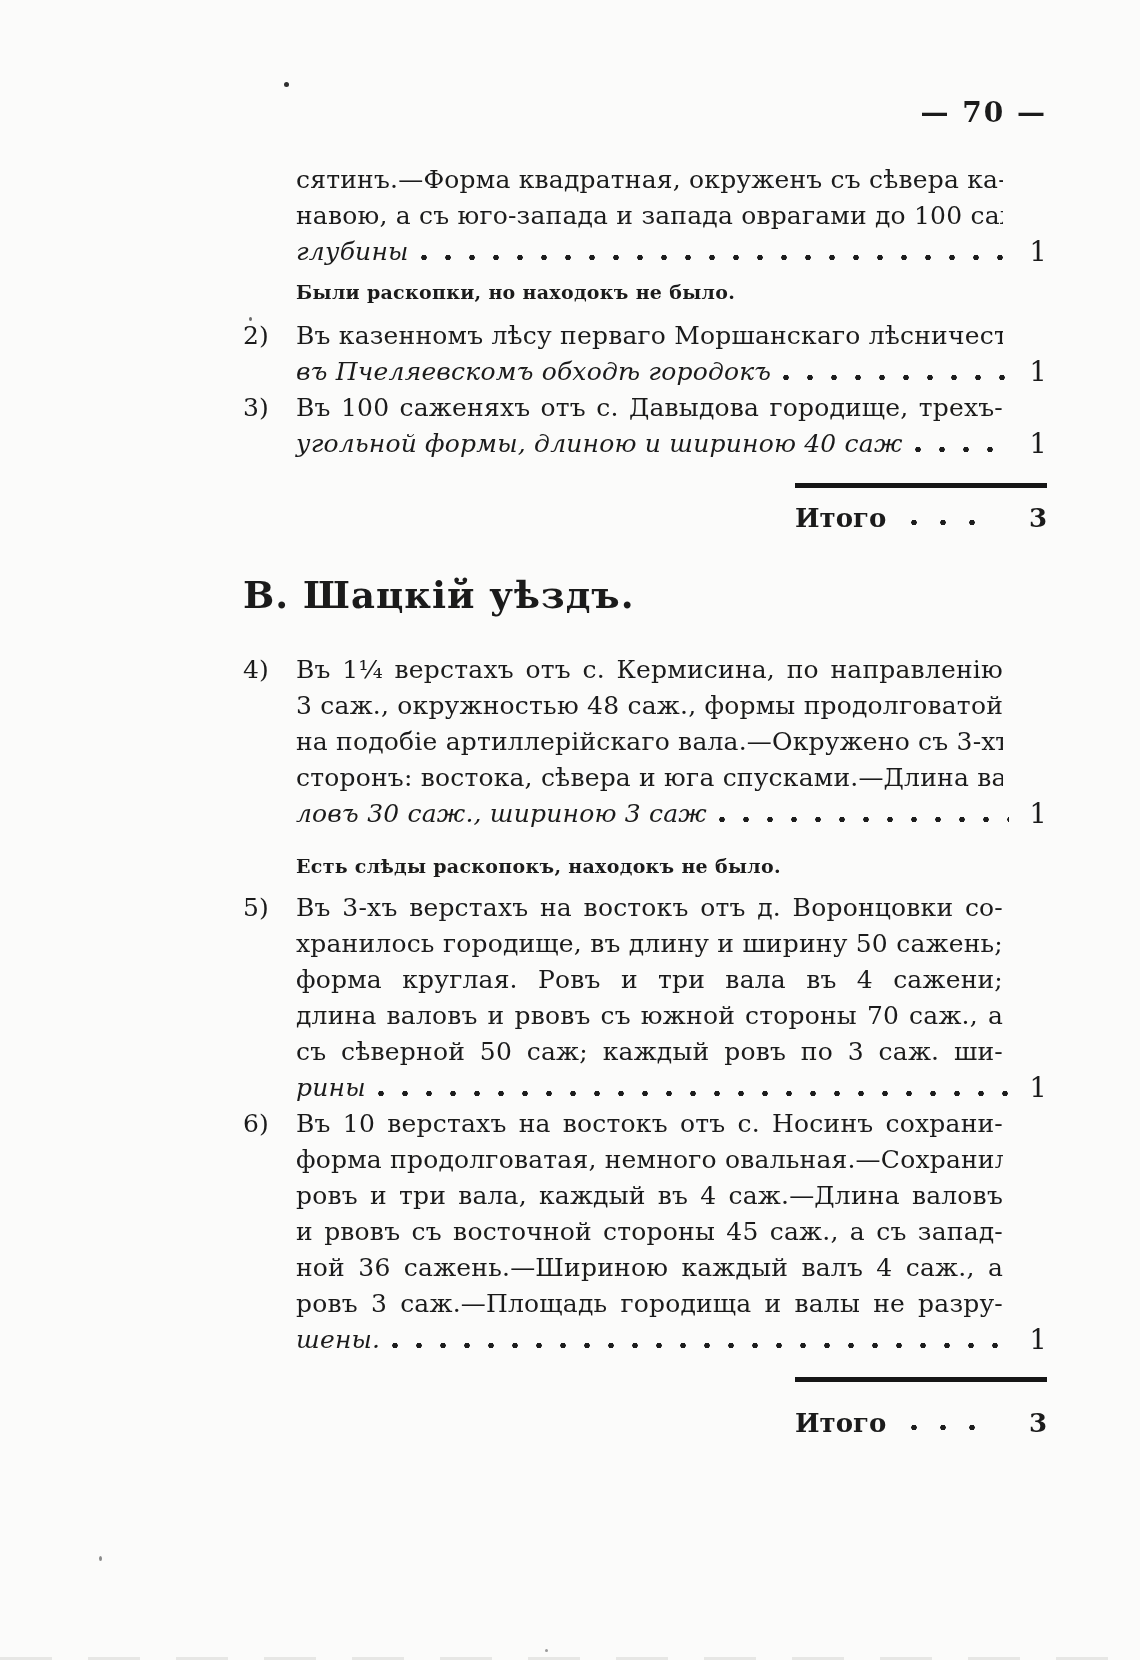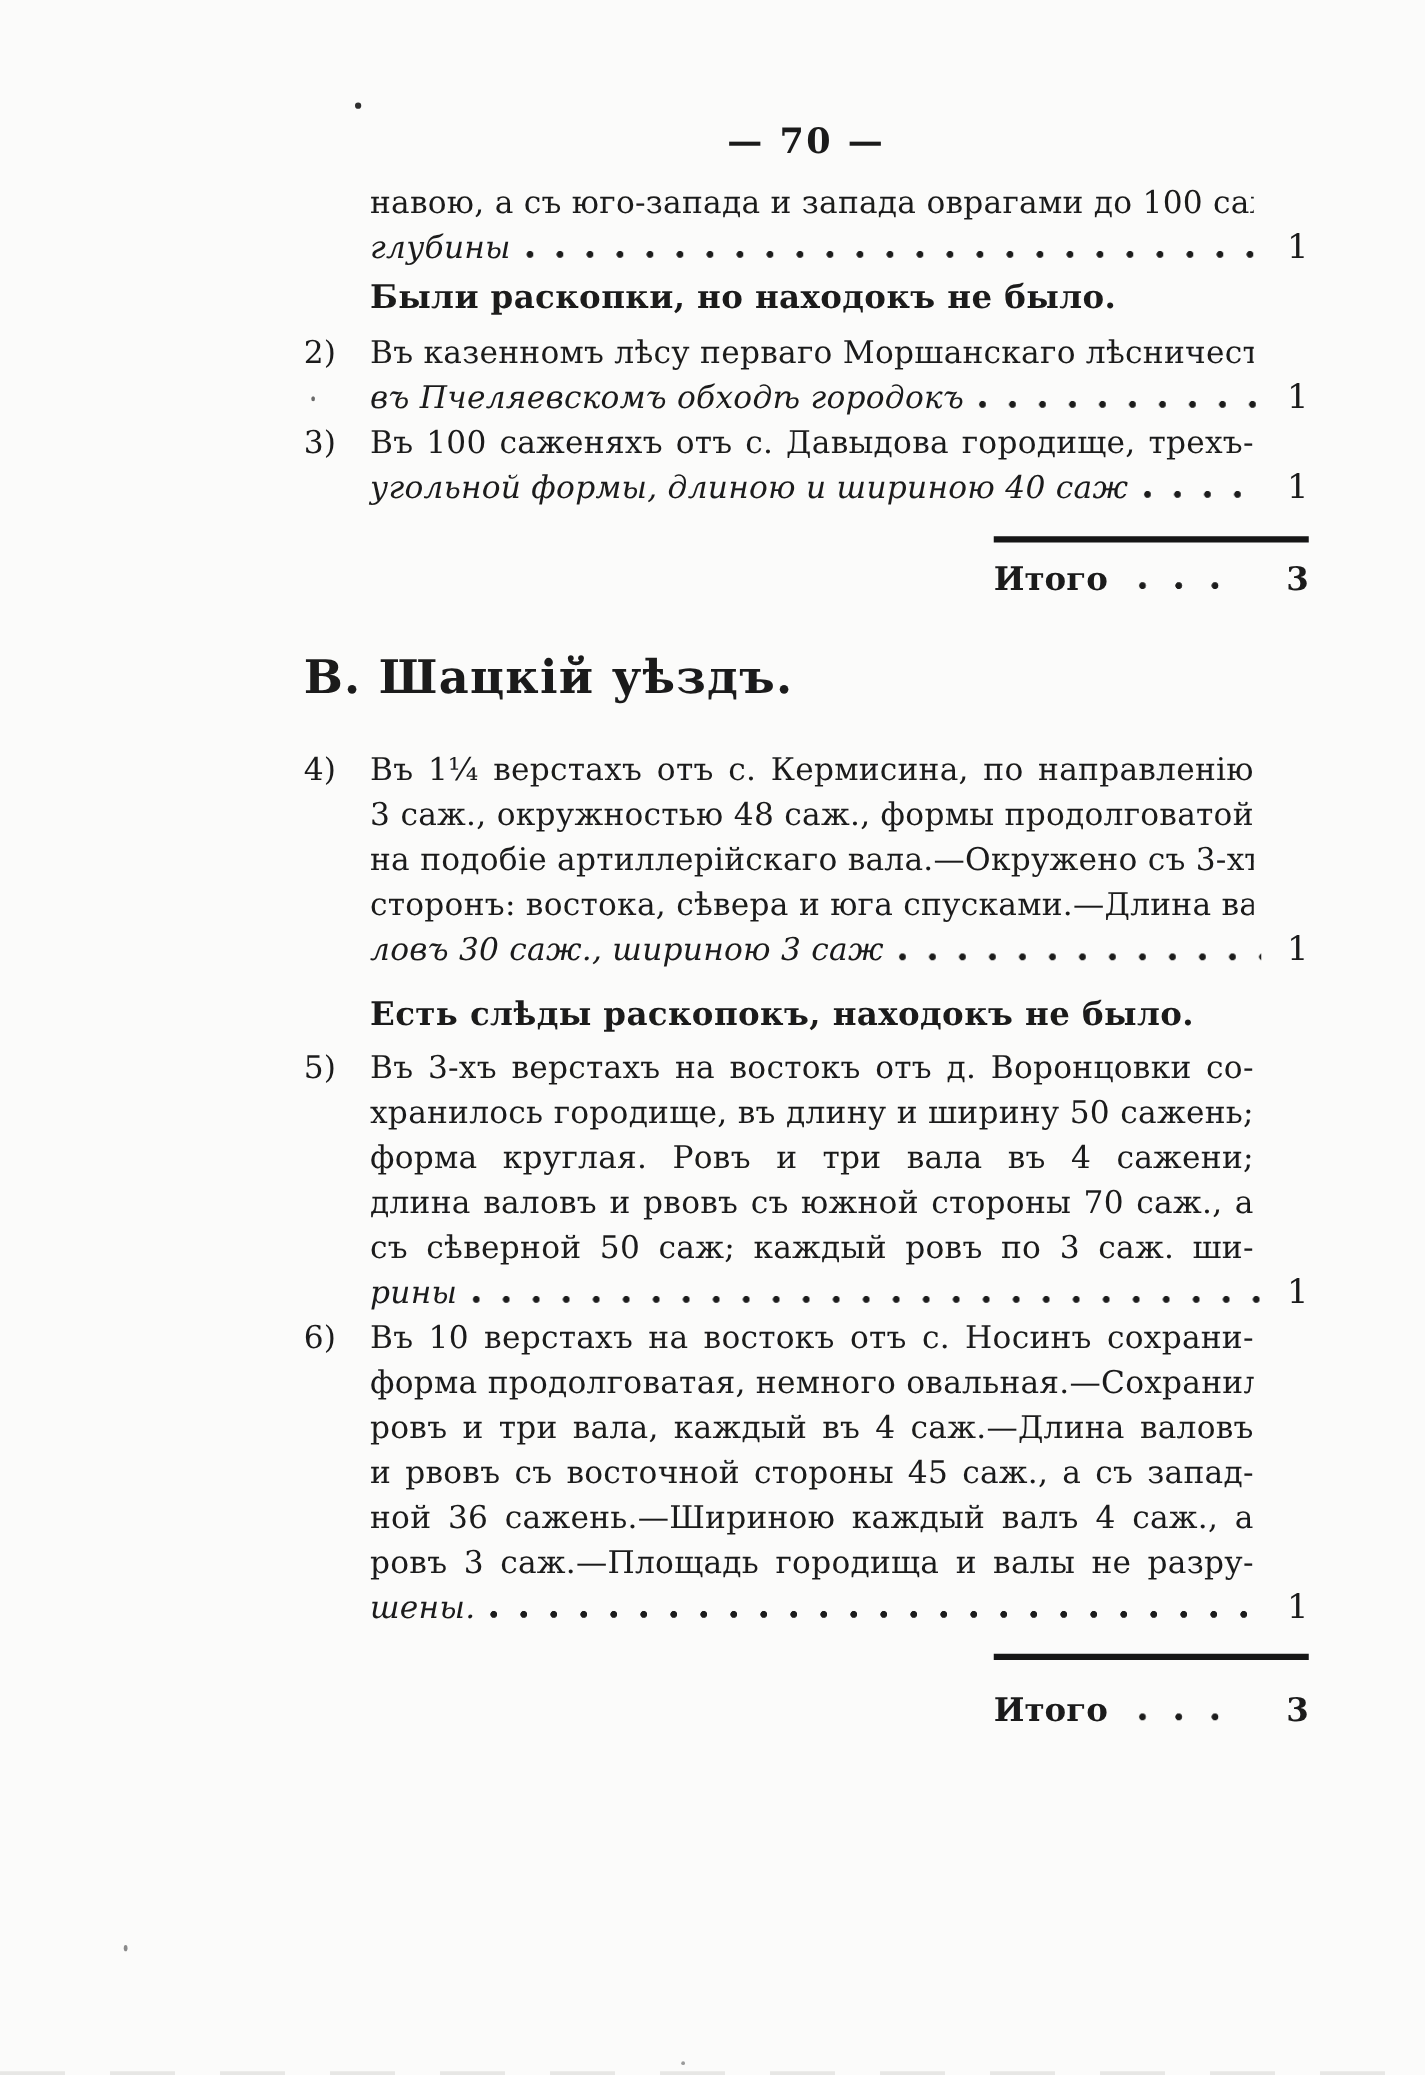--- a/index.html
+++ b/index.html
@@ -8,25 +8,25 @@
     width:1140px;height:1660px;
     background:#fbfbfa;
     overflow:hidden;
     color:#1b1b1b;
     font-family:"DejaVu Serif","Liberation Serif",serif;
   }
   .column{
     position:absolute;left:243px;top:96px;width:804px;
   }
   .page-number{
-    text-align:center;
+    text-align:right;
     font-size:28px;font-weight:bold;
     line-height:34px;
     letter-spacing:2px;
-    margin-bottom:14px;
+    margin-bottom:32px;
   }
   .item{position:relative;padding-left:53px;}
   .item-num{
     position:absolute;left:0;top:0;
     font-size:25px;line-height:36px;
   }
   .line{
     font-size:25px;line-height:36px;
     letter-spacing:.2px;
   }
@@ -48,21 +48,21 @@
     background-size:24px 7px;
     background-repeat:repeat-x;
   }
   .dots-total::after{background-size:29px 7px;left:14px;right:20px;}
   .lead-val{
     white-space:nowrap;
     min-width:22px;text-align:right;
     font-size:27px;
   }
   .note{
-    font-size:26px;font-weight:bold;
+    font-size:19px;font-weight:bold;
     line-height:34px;
     margin-top:5px;
     letter-spacing:.3px;
   }
   .note-2{margin-top:17px;}
   .item-2{margin-top:9px;}
   .item-5{margin-top:7px;}
   .rule{
     width:252px;height:5px;margin-left:auto;
     background:#161616;
@@ -99,20 +99,21 @@
 <body>
 
 <div class="page">
   <div class="column">
 
     <div class="page-number">— 70 —</div>
 
     <section>
 
       <div class="item">
+        <div class="line just">сятинъ.—Форма квадратная, окруженъ съ сѣвера ка-</div>
         <div class="line just">навою, а съ юго-запада и запада оврагами до 100 саж.</div>
         <div class="line leader-row">
           <span class="lead-text">глубины</span>
           <span class="dots"></span>
           <span class="lead-val">1</span>
         </div>
         <div class="note">Были раскопки, но находокъ не было.</div>
       </div>
 
       <div class="item item-2">

